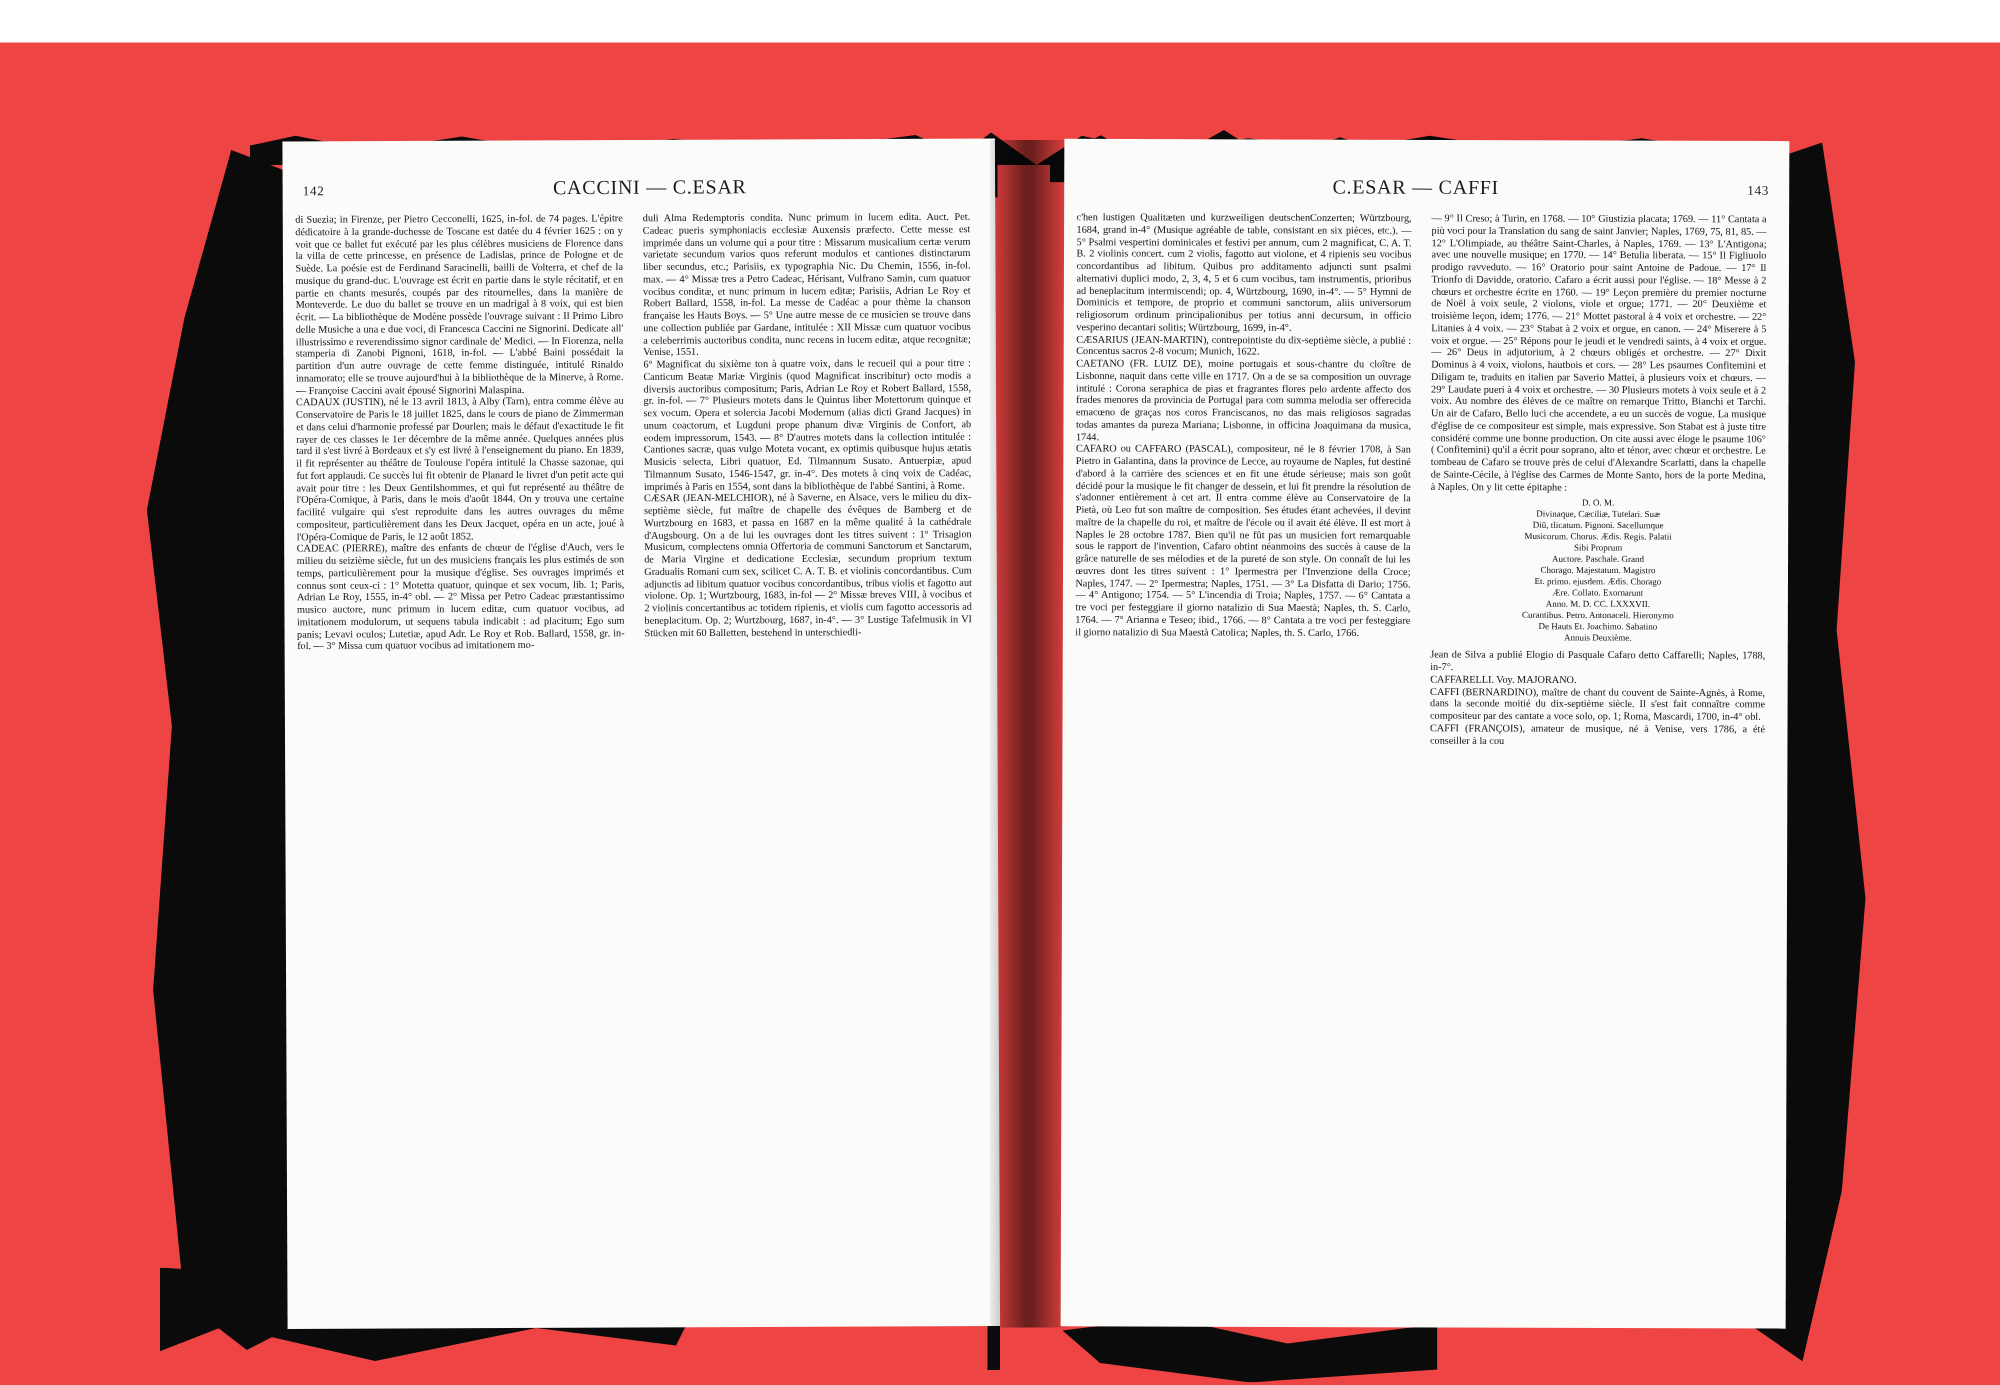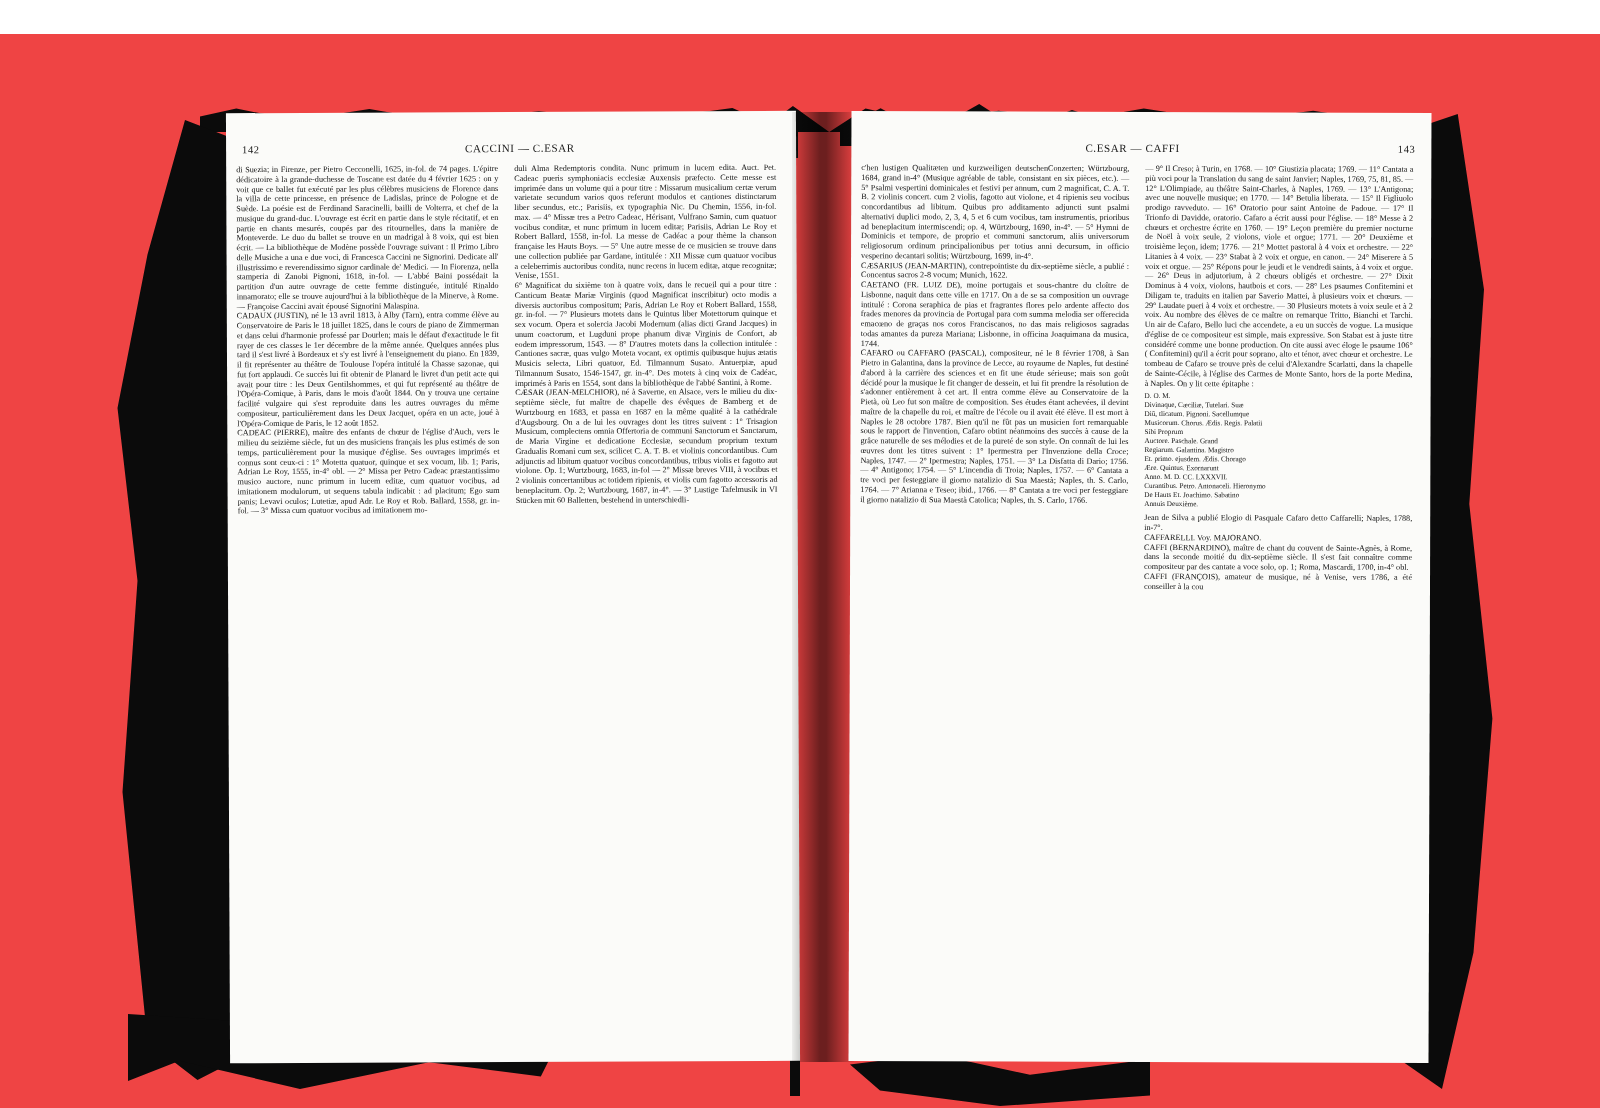--- a/index.html
+++ b/index.html
@@ -62,41 +62,42 @@
     letter-spacing: 0.6px;
     color: #1a1a1a;
     margin-bottom: 10px;
     padding: 0 6px;
   }
   .running-head .folio {
     font-size: 10.5px;
     font-variant: normal;
   }
   .running-head .title {
-    font-size: 11px;
+    font-size: 16px;
   }
   .cols {
     display: flex;
     gap: 16px;
   }
   .col {
     width: 262px;
     font-size: 8.2px;
     line-height: 1.19;
     text-align: justify;
     color: #111;
     hyphens: auto;
   }
   #page-right .col { width: 268px; }
   .col p {
     margin: 0;
     text-indent: 0;
   }
   .col p + p { margin-top: 0px; }
   .inscription {
+    text-align: center;
     font-size: 7.2px;
     line-height: 1.25;
     margin: 4px 0 4px 0;
   }
   .inscription .l { display: block; }
   
   #gutter {
     position: absolute;
     left: 672px;
     top: 0;
@@ -158,23 +159,23 @@
         </div>
         <div class="col">
           <p>— 9° Il Creso; à Turin, en 1768. — 10° Giustizia placata; 1769. — 11° Cantata a più voci pour la Translation du sang de saint Janvier; Naples, 1769, 75, 81, 85. — 12° L'Olimpiade, au théâtre Saint-Charles, à Naples, 1769. — 13° L'Antigona; avec une nouvelle musique; en 1770. — 14° Betulia liberata. — 15° Il Figliuolo prodigo ravveduto. — 16° Oratorio pour saint Antoine de Padoue. — 17° Il Trionfo di Davidde, oratorio. Cafaro a écrit aussi pour l'église. — 18° Messe à 2 chœurs et orchestre écrite en 1760. — 19° Leçon première du premier nocturne de Noël à voix seule, 2 violons, viole et orgue; 1771. — 20° Deuxième et troisième leçon, idem; 1776. — 21° Mottet pastoral à 4 voix et orchestre. — 22° Litanies à 4 voix. — 23° Stabat à 2 voix et orgue, en canon. — 24° Miserere à 5 voix et orgue. — 25° Répons pour le jeudi et le vendredi saints, à 4 voix et orgue. — 26° Deus in adjutorium, à 2 chœurs obligés et orchestre. — 27° Dixit Dominus à 4 voix, violons, hautbois et cors. — 28° Les psaumes Confitemini et Diligam te, traduits en italien par Saverio Mattei, à plusieurs voix et chœurs. — 29° Laudate pueri à 4 voix et orchestre. — 30 Plusieurs motets à voix seule et à 2 voix. Au nombre des élèves de ce maître on remarque Tritto, Bianchi et Tarchi. Un air de Cafaro, Bello luci che accendete, a eu un succès de vogue. La musique d'église de ce compositeur est simple, mais expressive. Son Stabat est à juste titre considéré comme une bonne production. On cite aussi avec éloge le psaume 106° ( Confitemini) qu'il a écrit pour soprano, alto et ténor, avec chœur et orchestre. Le tombeau de Cafaro se trouve près de celui d'Alexandre Scarlatti, dans la chapelle de Sainte-Cécile, à l'église des Carmes de Monte Santo, hors de la porte Medina, à Naples. On y lit cette épitaphe :</p>
           <div class="inscription">
             <span class="l">D.        O.        M.</span>
             <span class="l">Divinaque, Cæciliæ, Tutelari. Suæ</span>
             <span class="l">Diū, tlicatum. Pignoni. Sacellumque</span>
             <span class="l">Musicorum. Chorus. Ædis. Regis. Palatii</span>
             <span class="l">Sibi Proprum</span>
             <span class="l">Auctore. Paschale. Grand</span>
-            <span class="l">Regiarum. Galantina. Magistro</span>
+            <span class="l">Chorago. Majestatum. Magistro</span>
             <span class="l">Et. primo. ejusdem. Ædis. Chorago</span>
-            <span class="l">Ære. Quintus. Exornarunt</span>
+            <span class="l">Ære. Collato. Exornarunt</span>
             <span class="l">Anno. M. D. CC. LXXXVII.</span>
             <span class="l">Curantibus. Petro. Antonaceli. Hieronymo</span>
             <span class="l">De Hauts Et. Joachimo. Sabatino</span>
             <span class="l">Annuis Deuxième.</span>
           </div>
           <p>Jean de Silva a publié Elogio di Pasquale Cafaro detto Caffarelli; Naples, 1788, in-7°.</p>
           <p>CAFFARELLI. Voy. MAJORANO.</p>
           <p>CAFFI (BERNARDINO), maître de chant du couvent de Sainte-Agnès, à Rome, dans la seconde moitié du dix-septième siècle. Il s'est fait connaître comme compositeur par des cantate a voce solo, op. 1; Roma, Mascardi, 1700, in-4° obl.</p>
           <p>CAFFI (FRANÇOIS), amateur de musique, né à Venise, vers 1786, a été conseiller à la cou</p>
         </div>

